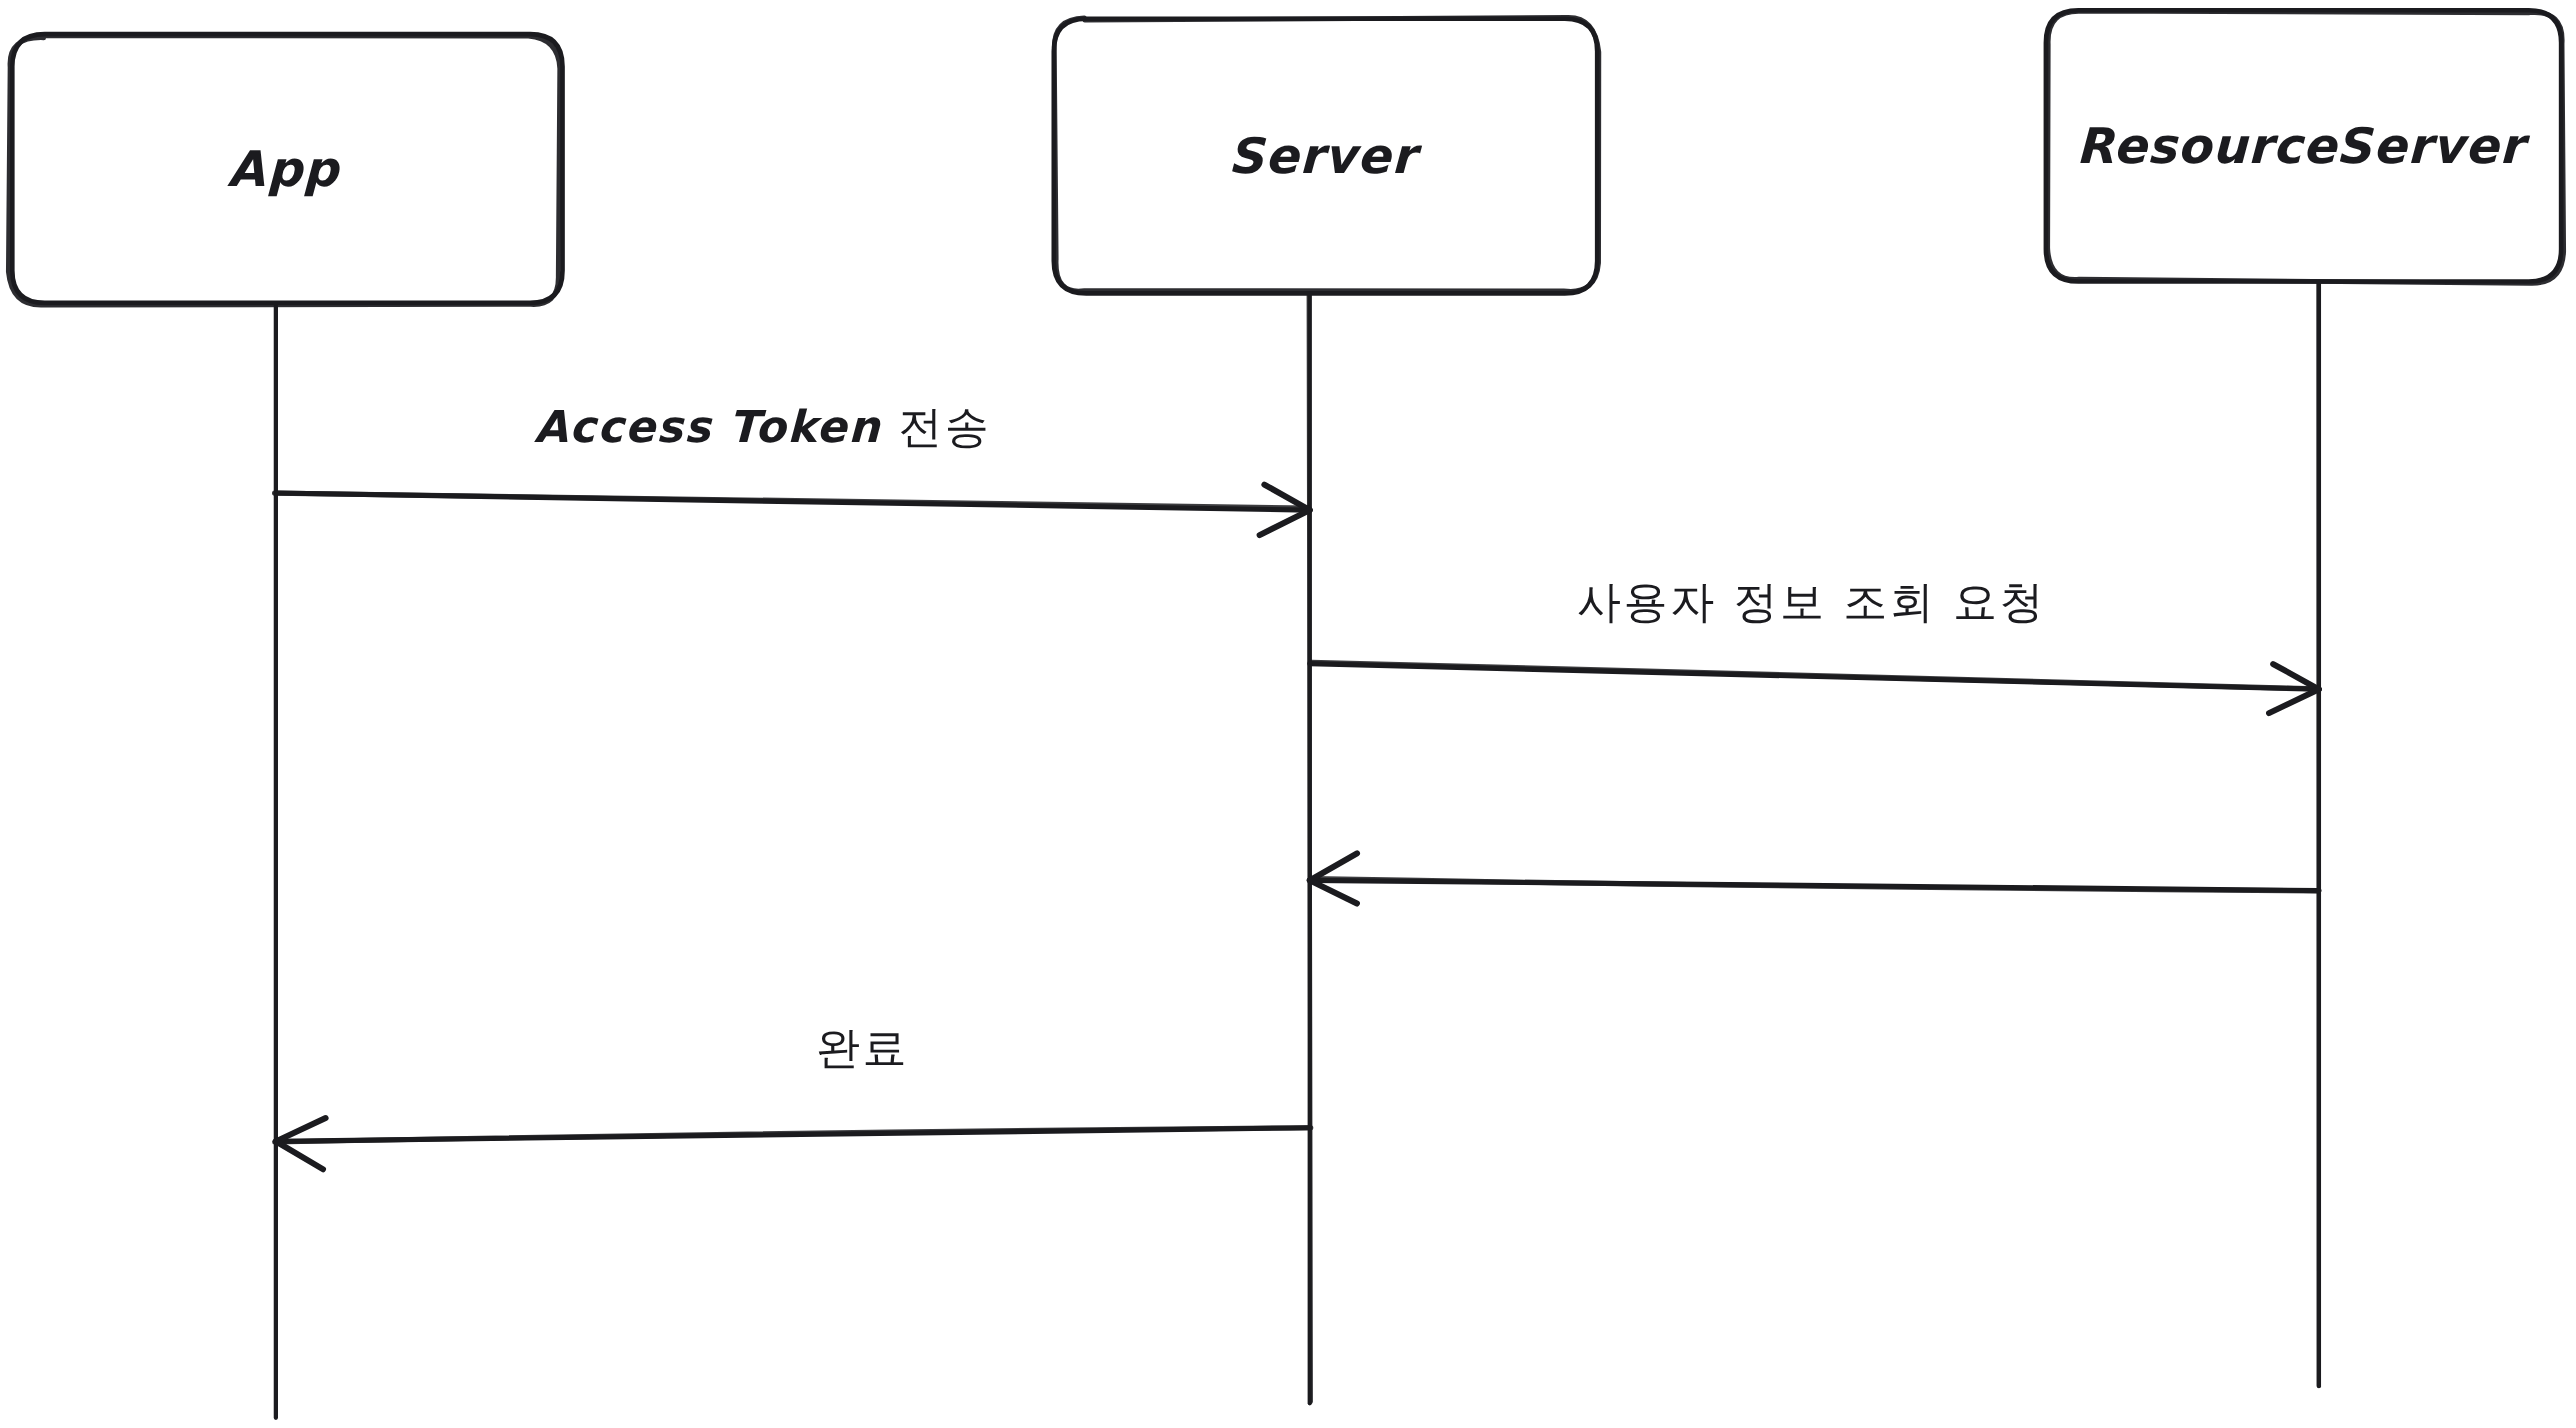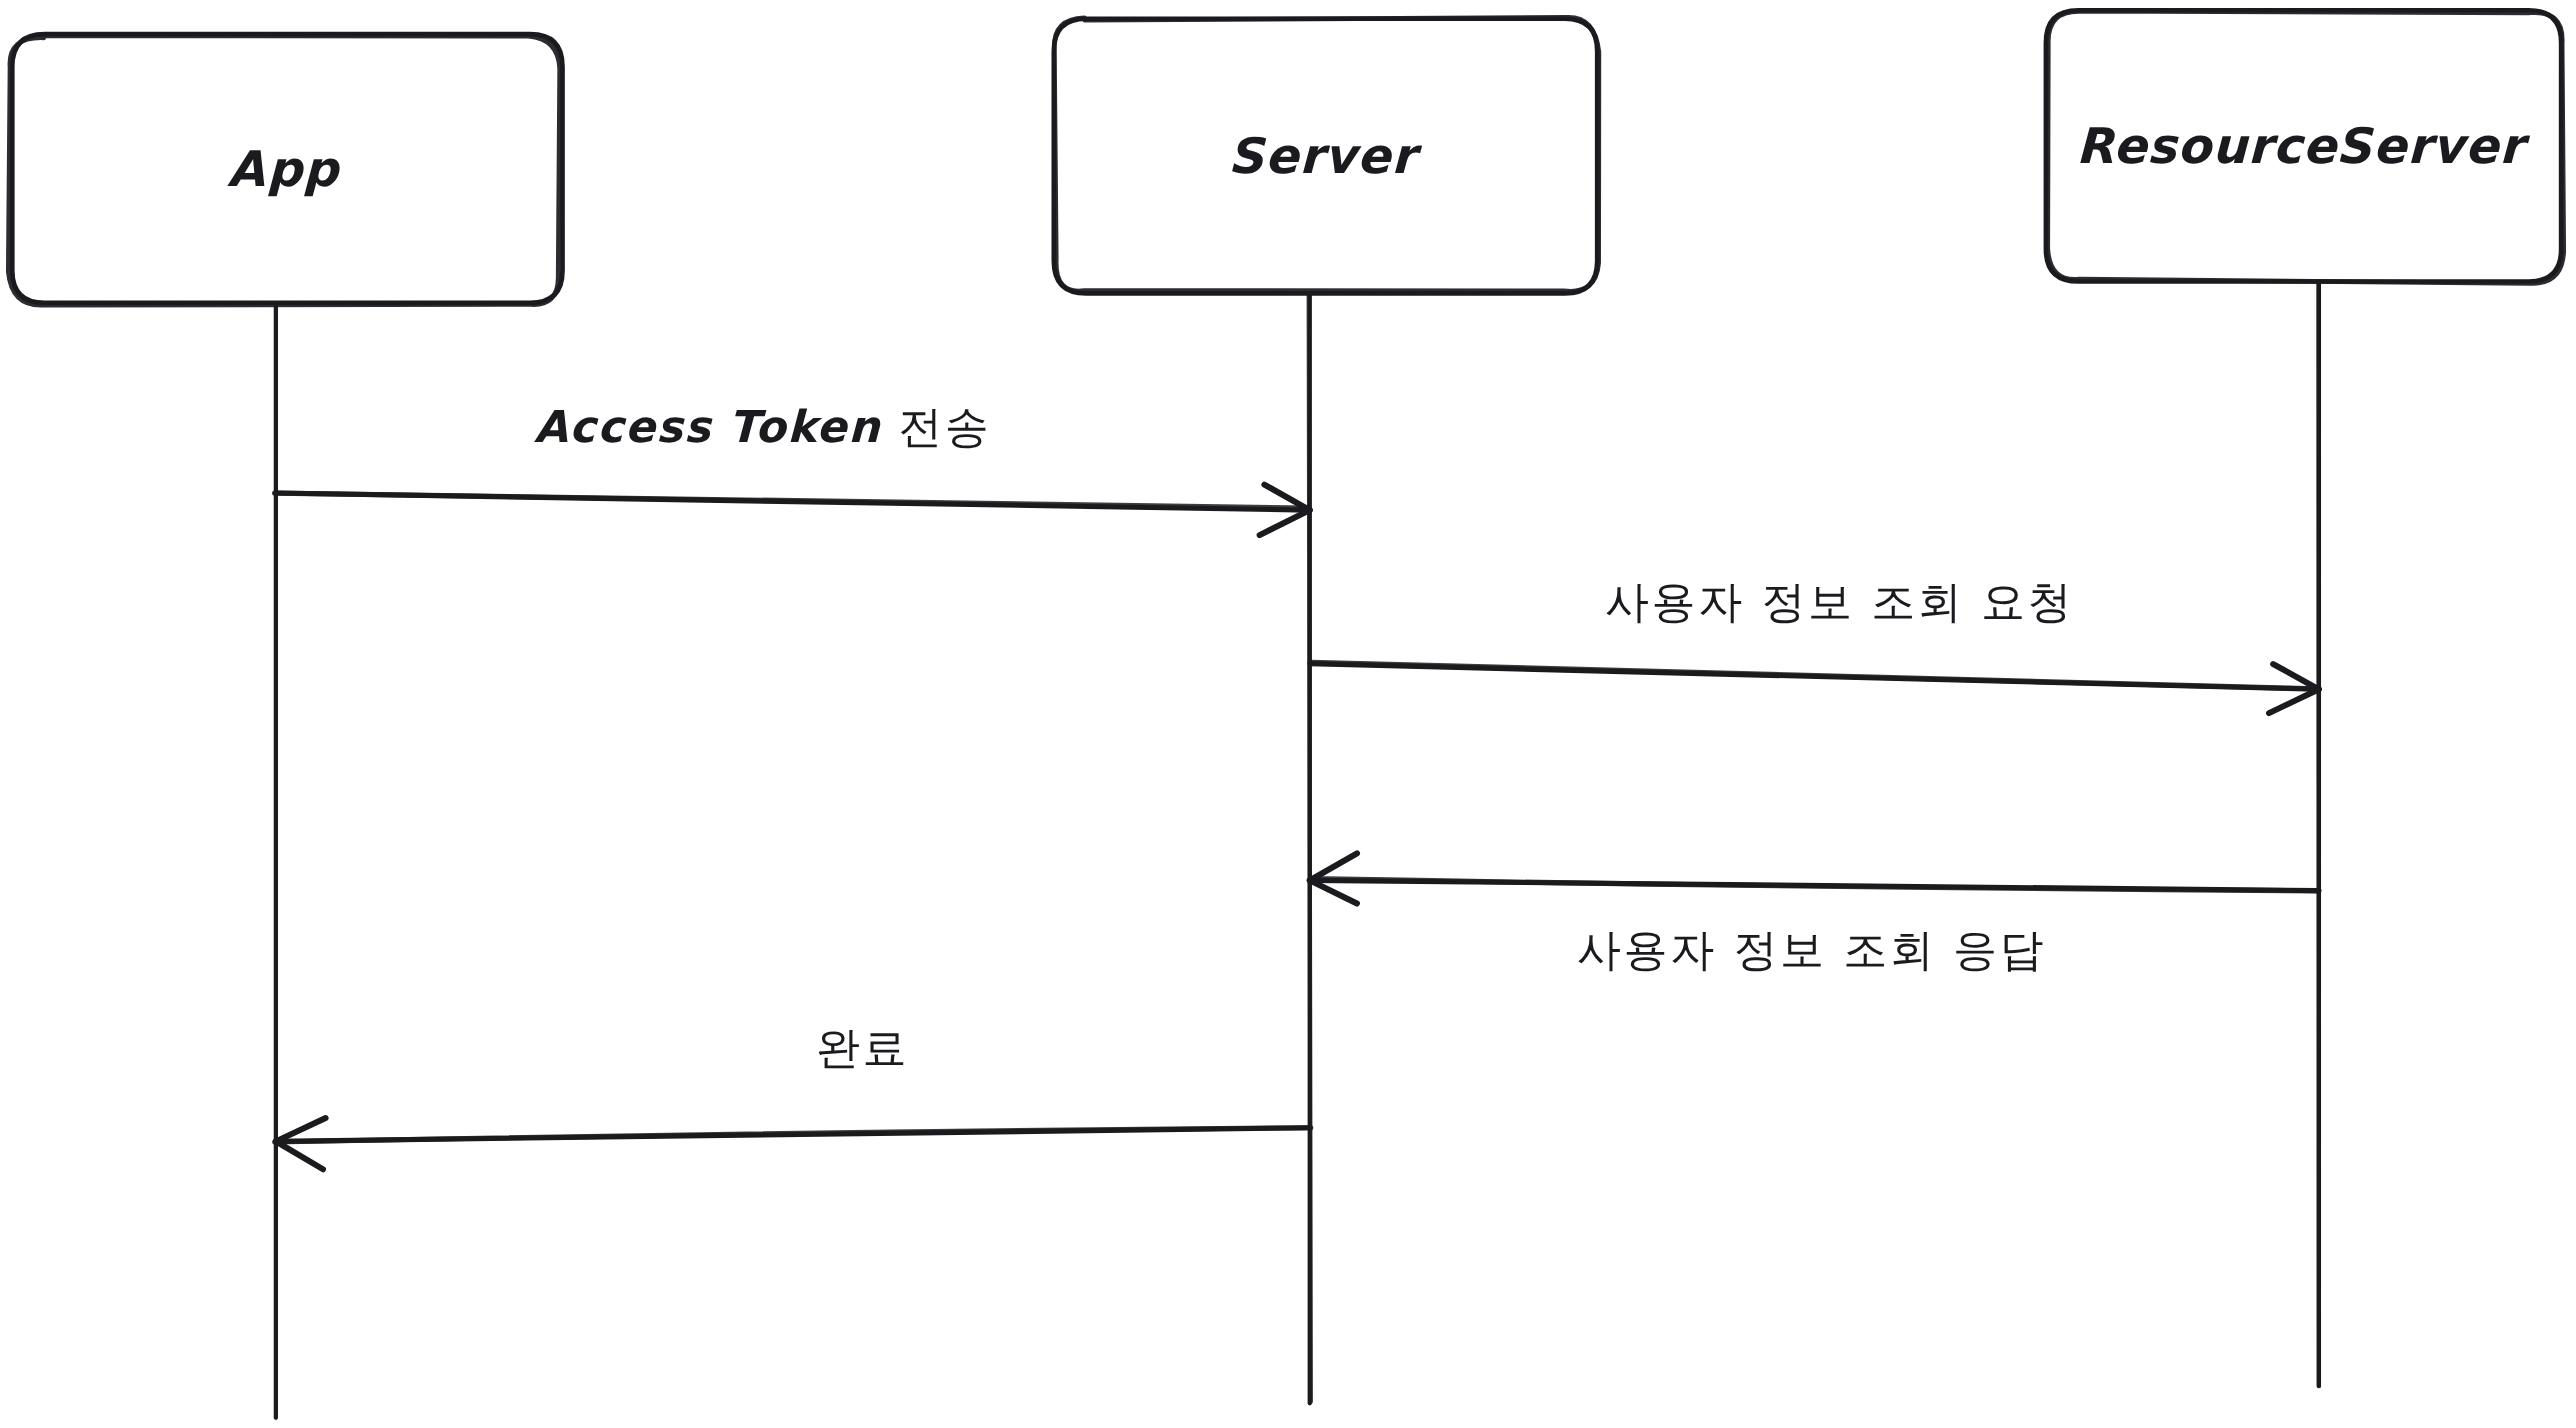--- a/index.html
+++ b/index.html
@@ -122,17 +122,16 @@
         <g>
           <path d="M 381.3211934156379 1310.687885802469 L 323 1338" fill="none" stroke="#1b1b1f" stroke-width="7" stroke-linecap="round"></path>
           <path d="M 378.2937757201646 1370.6759002057613 L 323 1338" fill="none" stroke="#1b1b1f" stroke-width="7" stroke-linecap="round"></path>
         </g>
       </g>
     </svg>
 <div class="lbl plabel" style="left: 287px; top: 169px; transform: translate(-50%, -50%) skewX(-4deg);">App</div>
     <div class="lbl plabel" style="left: 1326px; top: 156px; transform: translate(-50%, -50%) skewX(-4deg);">Server</div>
     <div class="lbl plabel" style="left: 2304px; top: 146px; transform: translate(-50%, -50%) skewX(-4deg);">ResourceServer</div>
     <div class="lbl mlabel" style="left: 538px; top: 405px;"><span class="latin">Access Token</span> <span class="ko">전송</span></div>
-    <div class="lbl mlabel" style="left: 1577px; top: 580px; margin-left: 28px;"><span class="ko">사용자 정보 조회 요청</span></div>
-    <div class="lbl mlabel" style="left: 1577px; top: 928px;"><span class="ko">사용자 정보 조회 응답</span></div>
+    <div class="lbl mlabel" style="left: 1577px; top: 580px;"><span class="ko">사용자 정보 조회 요청</span></div>
     <div class="lbl mlabel" style="left: 816px; top: 1026px;"><span class="ko">완료</span></div>
   </div>
 
 
 </body></html>

